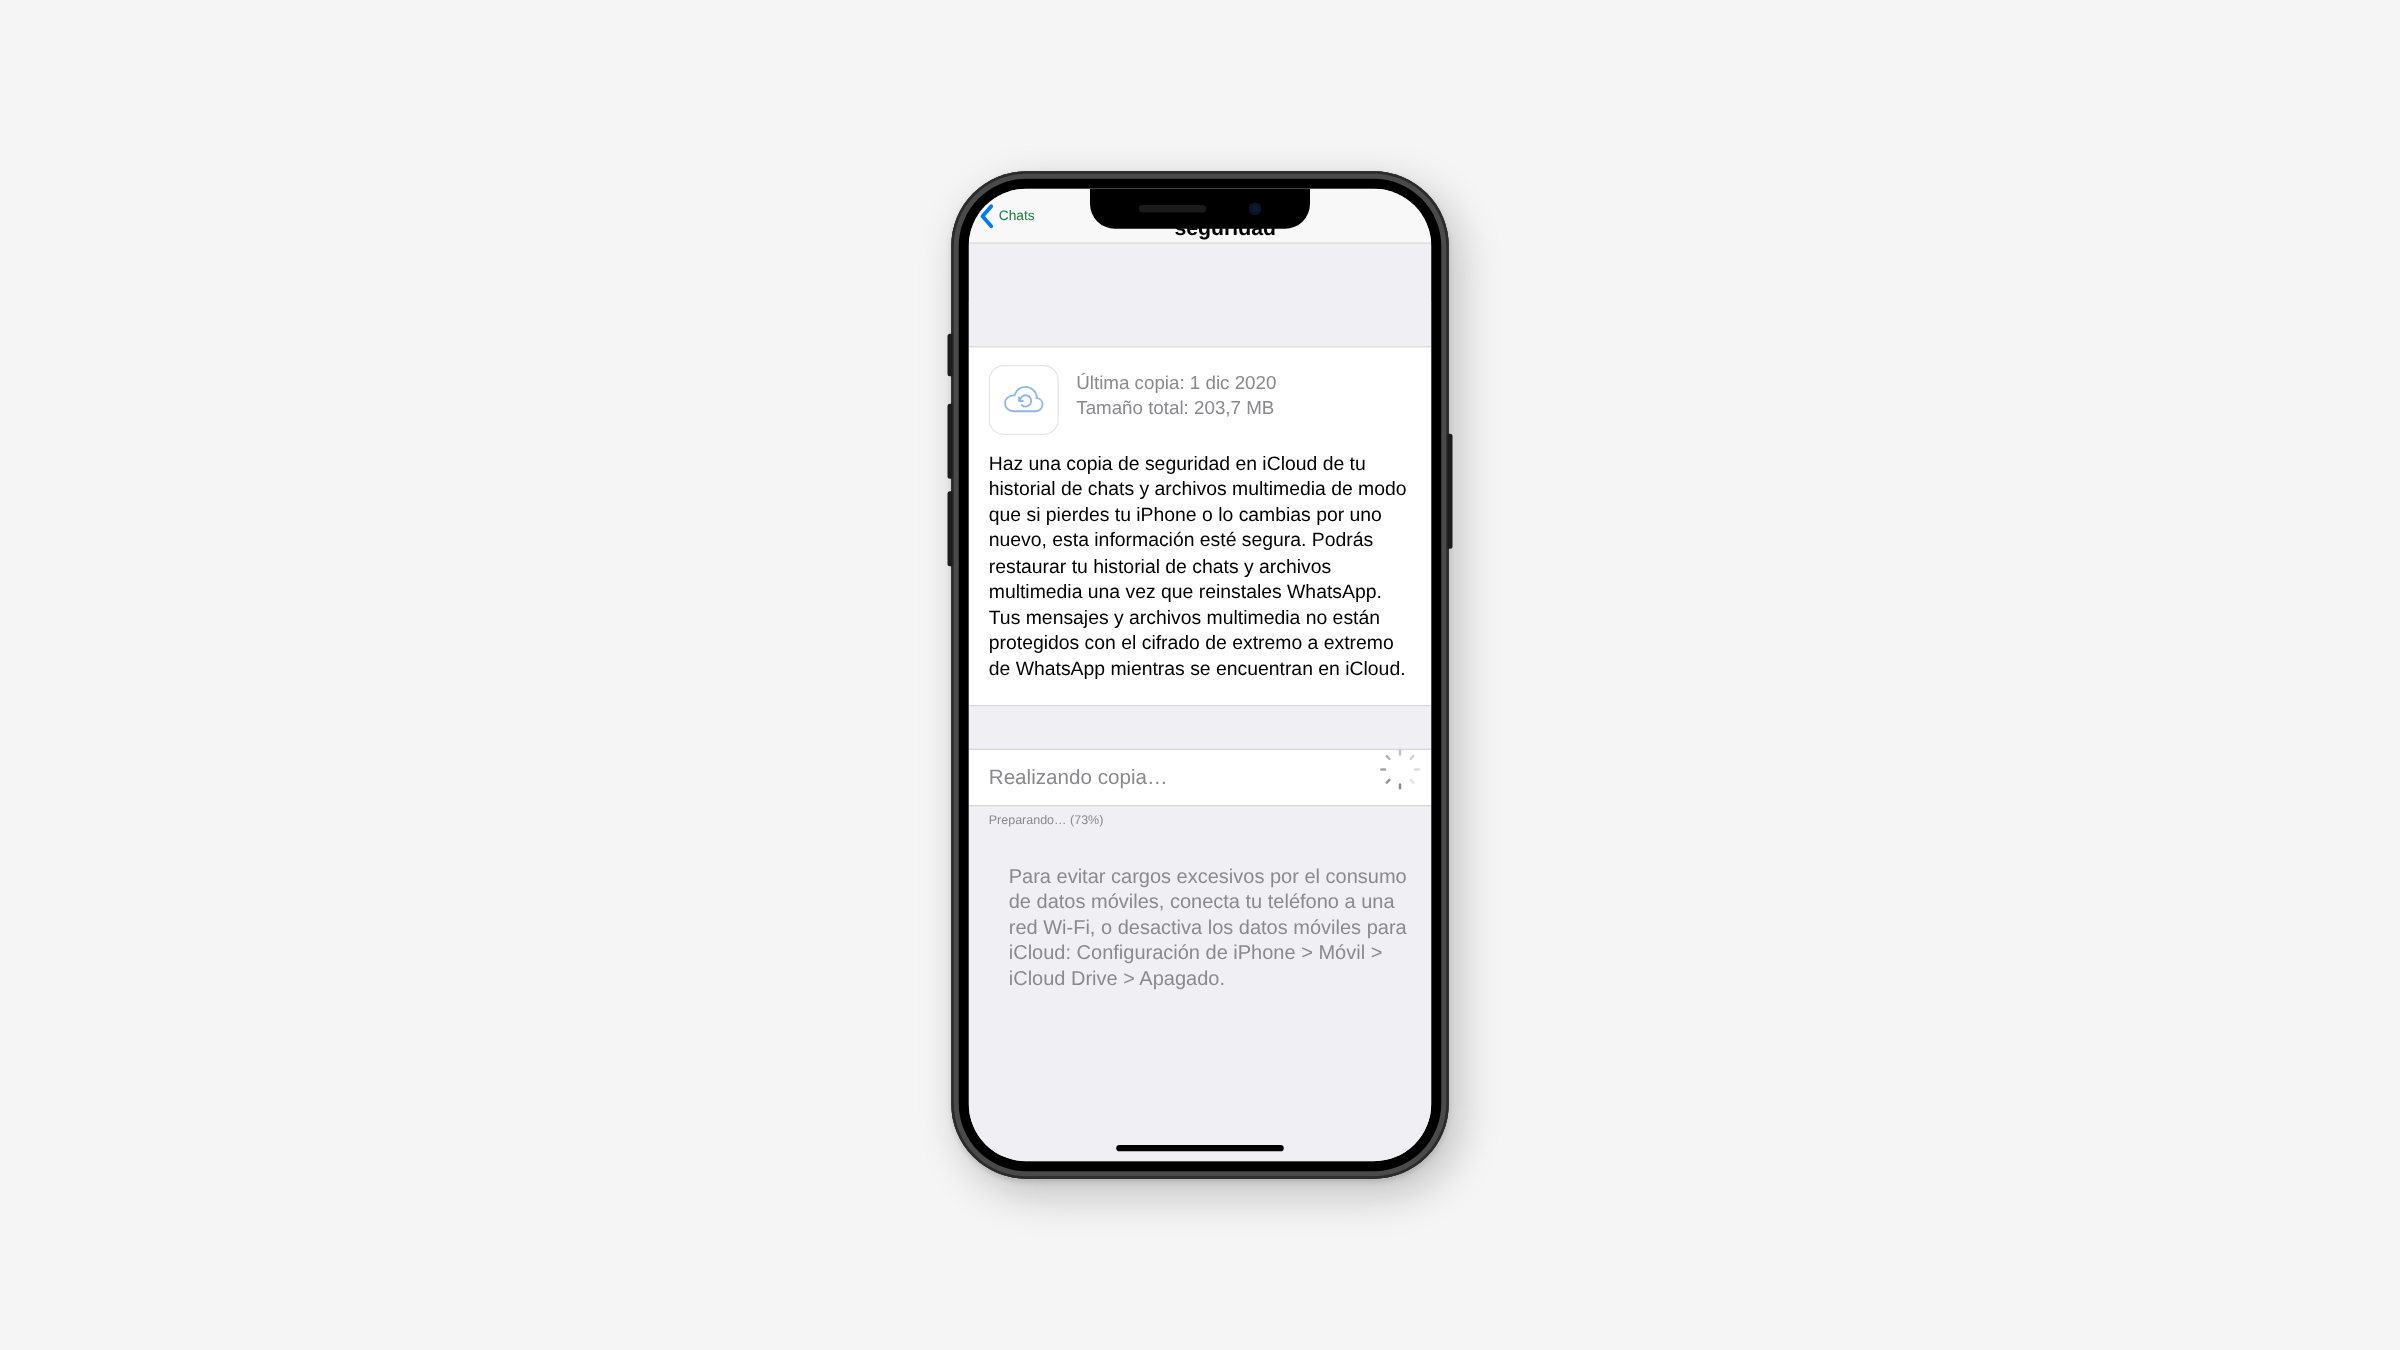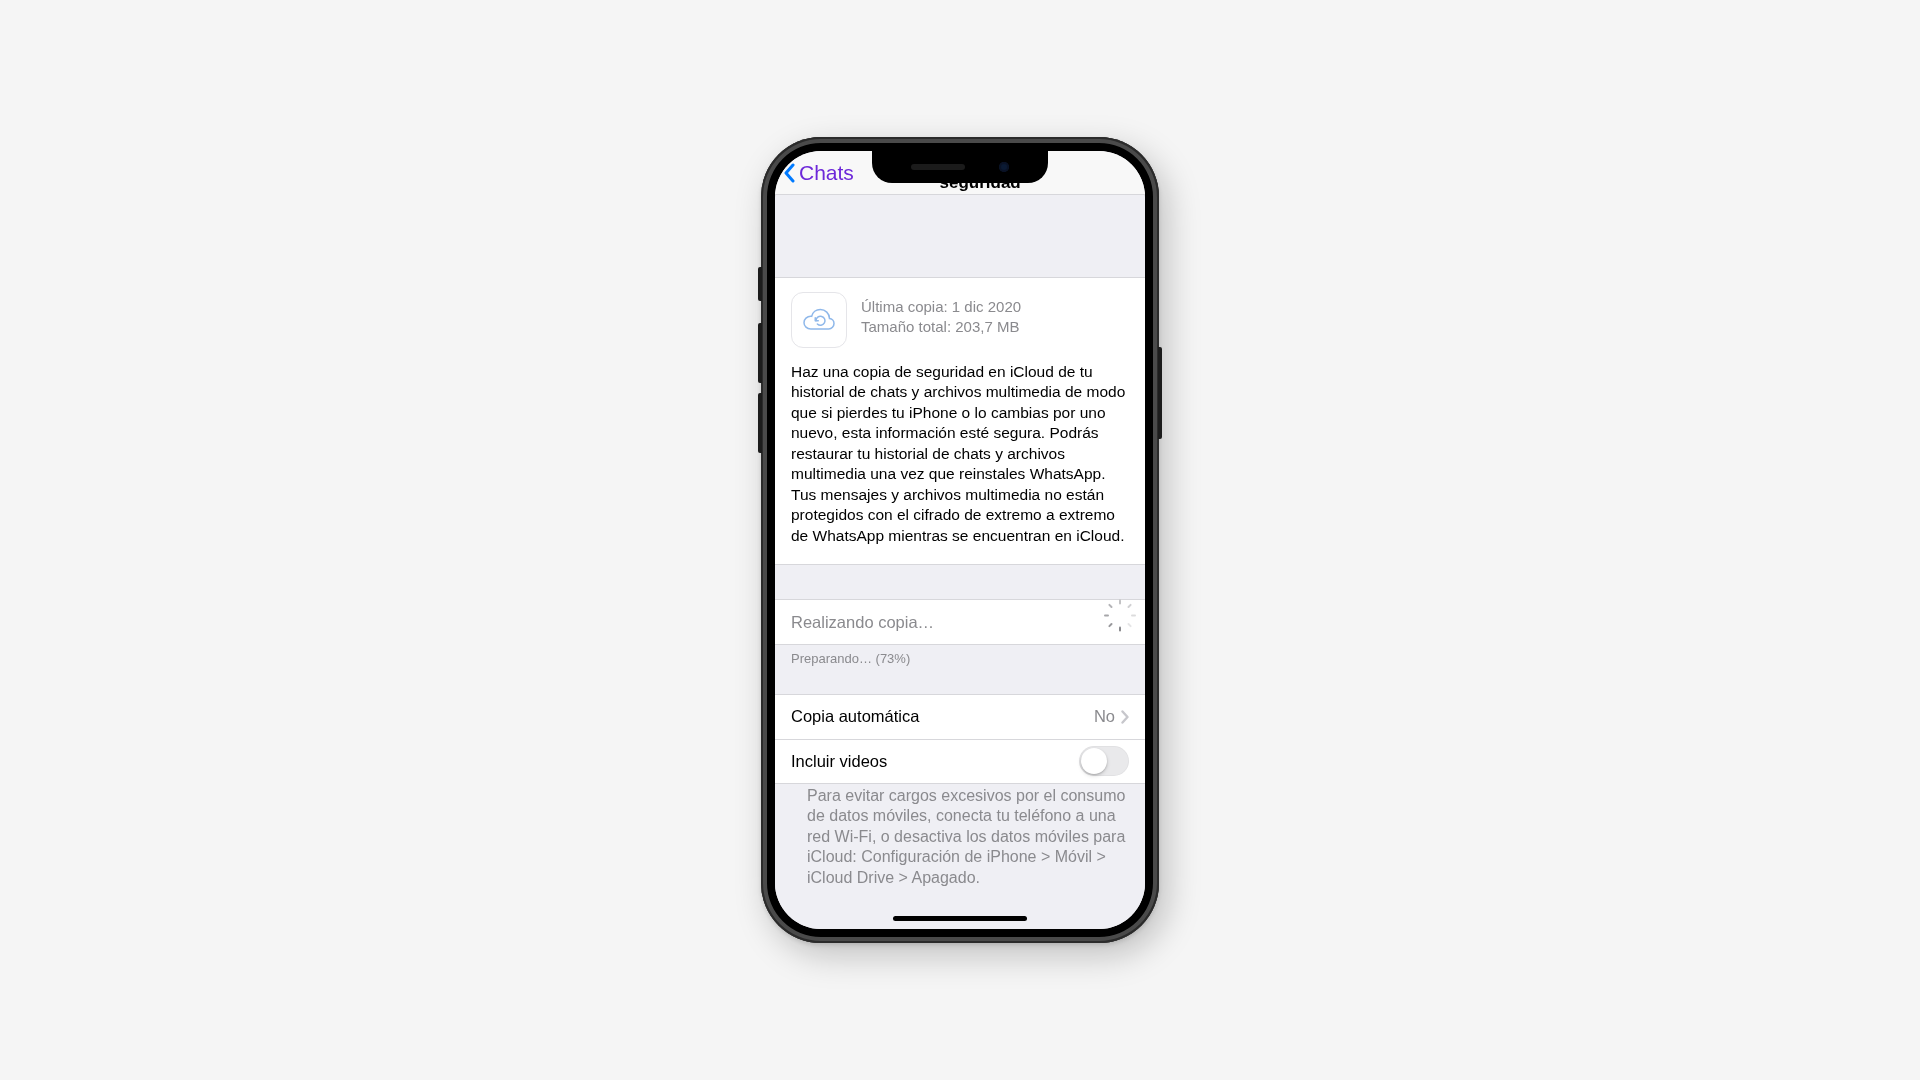--- a/index.html
+++ b/index.html
@@ -87,21 +87,21 @@
   .battery .fill { position:absolute; left:1.3px; top:1.3px; bottom:1.3px; width:17px; background:#000; border-radius:1.4px; }
 
   
   .navbar {
     height:44px; background:#f8f8f8;
     border-bottom:1px solid #d7d7db;
     display:flex; align-items:center;
     padding:0 8px;
     position:relative;
   }
-  .back { display:flex; align-items:center; gap:4px; color:#6d28d9; font-size:21px; cursor:pointer; }
+  .back { display:flex; align-items:center; gap:4px; color:#15803d; font-size:11px; cursor:pointer; }
   .nav-title {
     position:absolute; left:50%; top:50%;
     transform:translate(-50%,-50%);
     font-size:17px; font-weight:600; color:#000;margin-left:48px;
   }
 
   
   .content {
     position:absolute; top:90px; bottom:0; left:0; right:0;
     background:#efeff4; overflow:hidden;
@@ -121,21 +121,21 @@
   .row-label.dim { color:#8a8a8e; }
   .row-value { font-size:16.5px; color:#8a8a8e; margin-right:6px; }
 
   .spinner { width:18px; height:18px; position:relative; }
   .spinner span {
     position:absolute; left:50%; top:50%;
     width:2px; height:5px; border-radius:1px;
     background:#8a8a8e; transform-origin:50% -4px;
   }
 
-  .footnote { padding:6px 16px 0; font-size:13px; color:#8a8a8e; line-height:1.28; }
+  .footnote { padding:6px 16px 0; font-size:10px; color:#8a8a8e; line-height:1.28; }
   .footnote.small { font-size:16px; padding-top:2px;margin-left:16px; }
 
   .toggle {
     width:50px; height:30px; border-radius:15px;
     background:#e9e9eb; position:relative; cursor:pointer;
     box-shadow: inset 0 0 0 1px rgba(0,0,0,0.03);
   }
   .toggle .knob {
     position:absolute; left:2px; top:2px; width:26px; height:26px;
     border-radius:50%; background:#fff;
@@ -203,34 +203,19 @@
             <span style="transform:translate(-50%,-50%) rotate(225deg) translateY(7px); opacity:.40"></span>
             <span style="transform:translate(-50%,-50%) rotate(270deg) translateY(7px); opacity:.30"></span>
             <span style="transform:translate(-50%,-50%) rotate(315deg) translateY(7px); opacity:.22"></span>
           </div>
         </div>
       </div>
       <div class="footnote">Preparando… (73%)</div>
 
       <div style="height:26px"></div>
 
-      <div class="section">
-        <div class="row">
-          <span class="row-label">Copia automática</span>
-          <span class="row-value">No</span>
-          <svg width="8" height="14" viewBox="0 0 8 14" fill="none" stroke="#c7c7cc" stroke-width="2.4" stroke-linecap="round" stroke-linejoin="round">
-              <polyline points="1.5,1.5 6.5,7 1.5,12.5"></polyline>
-            </svg>
-        </div>
-        <div class="row">
-          <span class="row-label">Incluir videos</span>
-          <div class="toggle">
-            <div class="knob"></div>
-          </div>
-        </div>
-      </div>
       <div class="footnote small">Para evitar cargos excesivos por el consumo de datos móviles, conecta tu teléfono a una red Wi-Fi, o desactiva los datos móviles para iCloud: Configuración de iPhone &gt; Móvil &gt; iCloud Drive &gt; Apagado.</div>
 
     </div>
 
     <div class="home-indicator"></div>
   </div>
 </div>
 
 </body></html>

